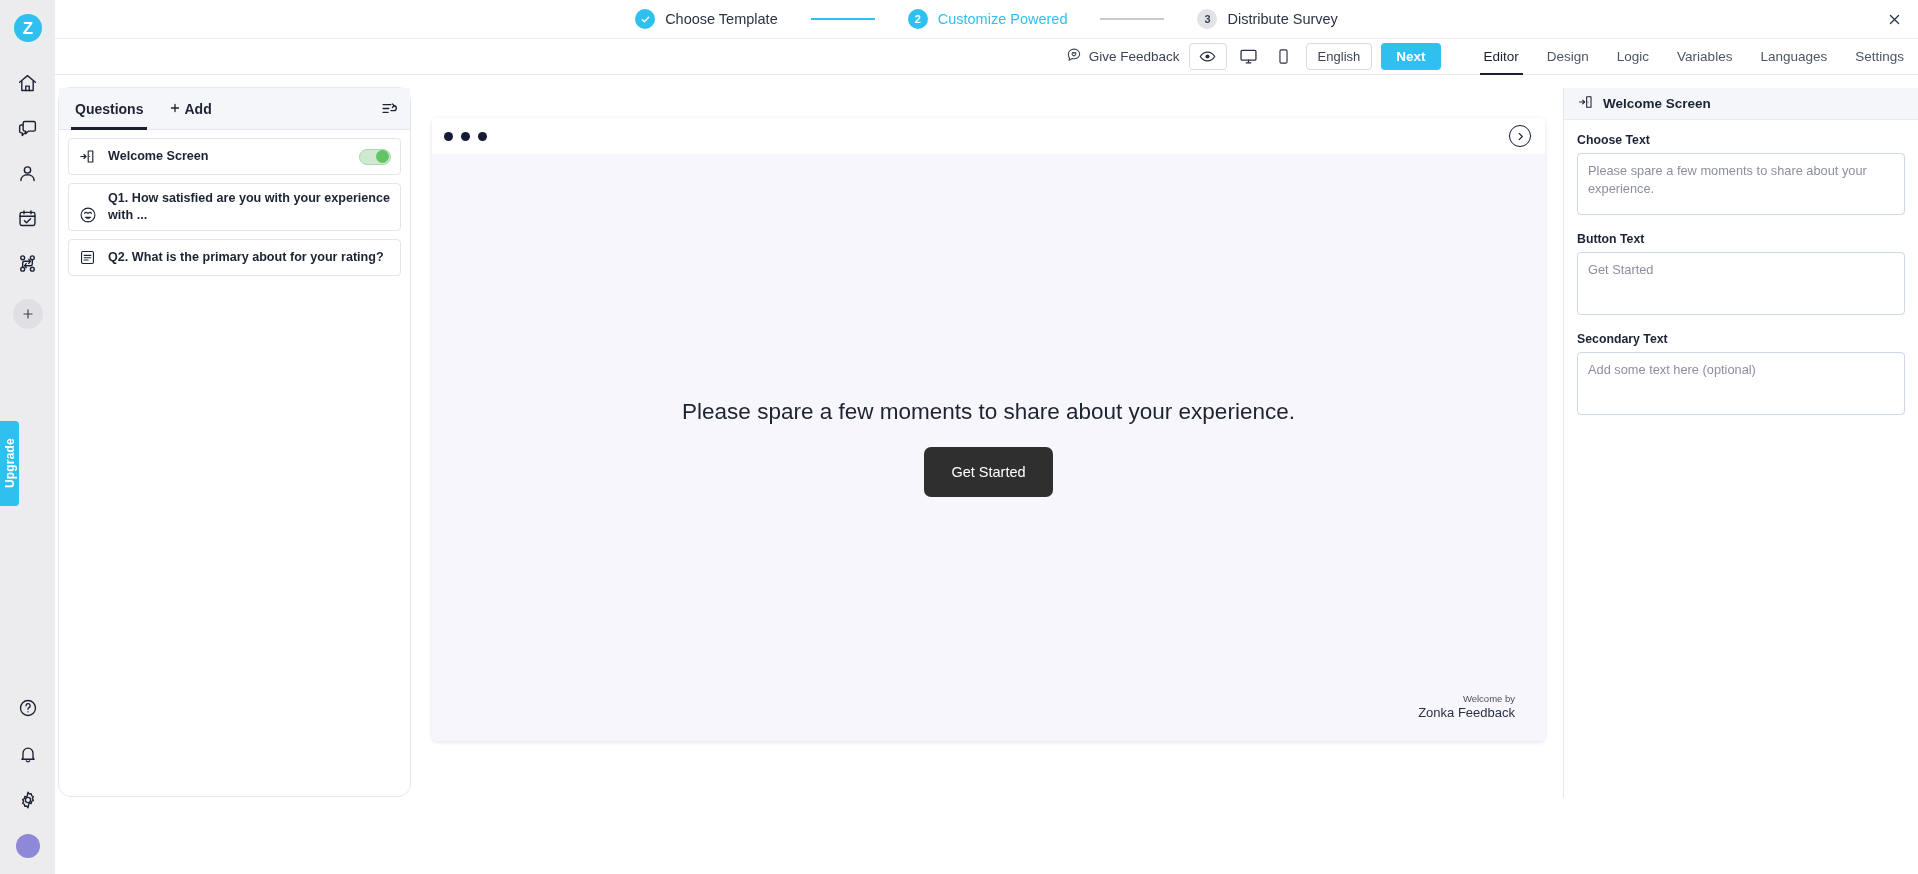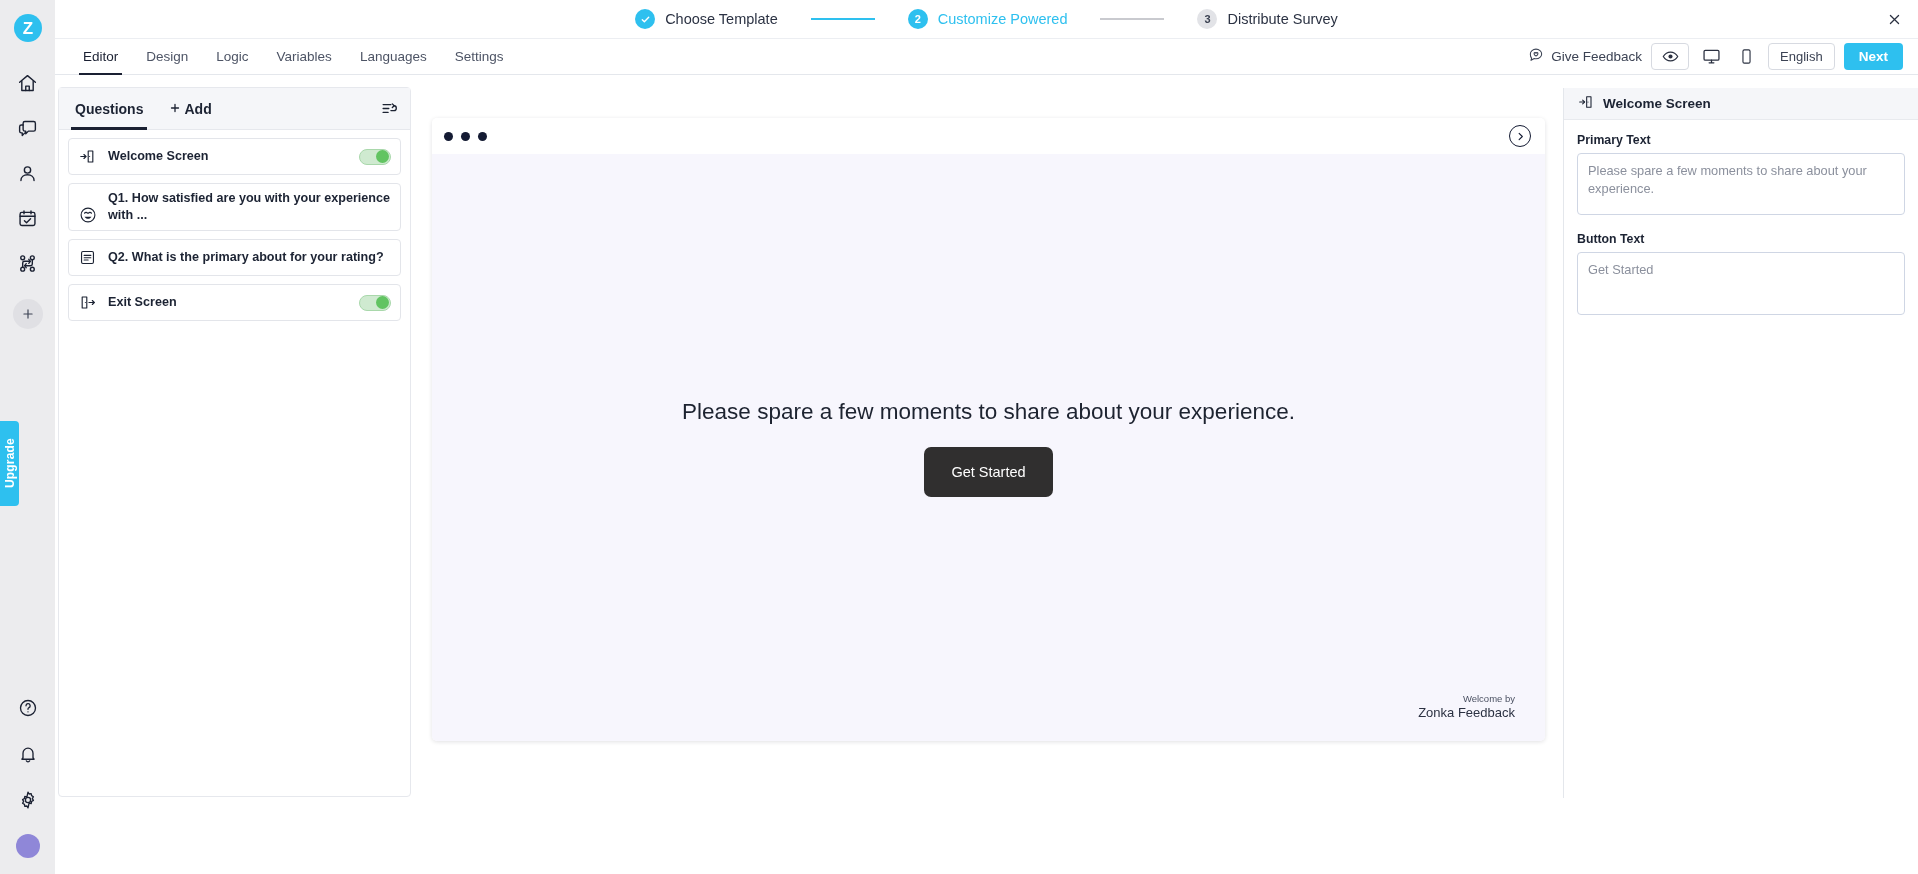--- a/index.html
+++ b/index.html
@@ -129,21 +129,21 @@
     height: 27px; padding: 0 15px; font-size: 13.5px; font-weight: 600;
     cursor: pointer; font-family: "Liberation Sans", sans-serif;
   }
 
   
   #questions-panel {
     position: absolute; left: 58px; top: 87px;
     width: 353px; height: 710px;
     background: #fff;
     border: 1px solid #e6e8ed;
-    border-radius: 4px;
+    border-radius: 13px;
   }
   #q-header {
     height: 42px; display: flex; align-items: center;
     padding: 0 12px; background: #f5f6f9;
     border-bottom: 1px solid #e6e8ed;
     position: relative;
   }
   #q-tab {
     font-size: 14px; font-weight: 600; color: #1c2333;
     position: relative; height: 42px; display: flex; align-items: center;
@@ -369,29 +369,20 @@
   </div>
 
   <div id="close-btn">
     <svg width="15" height="15" viewBox="0 0 24 24" fill="none" stroke="currentColor" stroke-width="2" stroke-linecap="round">
       <path d="M5.5 5.5l13 13M18.5 5.5l-13 13"></path>
     </svg>
   </div>
 </div>
 
 <div id="toolbar">
-  <div id="tab-strip">
-    <div class="tab active">Editor</div>
-    <div class="tab">Design</div>
-    <div class="tab">Logic</div>
-    <div class="tab">Variables</div>
-    <div class="tab">Languages</div>
-    <div class="tab">Settings</div>
-  </div>
-
   <div id="toolbar-right">
     <div id="give-feedback">
       <span>
         <svg width="16" height="16" viewBox="0 0 24 24" fill="none" stroke="currentColor" stroke-width="1.6" stroke-linecap="round" stroke-linejoin="round">
           <path d="M12 3.2c4.7 0 8.5 3.2 8.5 7.2s-3.8 7.2-8.5 7.2c-.9 0-1.8-.12-2.6-.34L4.5 20l.9-3.3C4 15.4 3.5 13.5 3.5 10.4c0-4 3.8-7.2 8.5-7.2z"></path>
           <path d="M12 13.6s-2.9-1.8-2.9-3.6a1.5 1.5 0 0 1 2.9-.6 1.5 1.5 0 0 1 2.9.6c0 1.8-2.9 3.6-2.9 3.6z"></path>
         </svg>
       </span>
       <span>Give Feedback</span>
     </div>
@@ -412,20 +403,29 @@
 
     <div class="tb-plain">
       <svg width="17" height="17" viewBox="0 0 24 24" fill="none" stroke="currentColor" stroke-width="1.6" stroke-linecap="round" stroke-linejoin="round">
         <rect x="7" y="2.6" width="10" height="18.8" rx="2"></rect>
       </svg>
     </div>
 
     <div class="tb-btn" id="lang-btn">English</div>
 
     <button id="next-btn">Next</button>
+  </div>
+
+  <div id="tab-strip">
+    <div class="tab active">Editor</div>
+    <div class="tab">Design</div>
+    <div class="tab">Logic</div>
+    <div class="tab">Variables</div>
+    <div class="tab">Languages</div>
+    <div class="tab">Settings</div>
   </div>
 </div>
 
 <div id="questions-panel">
   <div id="q-header">
     <div id="q-tab">Questions</div>
     <div id="q-add">
       <span>
         <svg width="12" height="12" viewBox="0 0 24 24" fill="none" stroke="currentColor" stroke-width="2.6" stroke-linecap="round">
           <path d="M12 5v14M5 12h14"></path>
@@ -472,32 +472,20 @@
     <div class="q-item">
       <span class="q-icon">
         <svg width="17" height="17" viewBox="0 0 24 24" fill="none" stroke="currentColor" stroke-width="1.6" stroke-linecap="round" stroke-linejoin="round">
           <rect x="3.6" y="3.6" width="16.8" height="16.8" rx="2"></rect>
           <path d="M7.3 9h9.4M7.3 12.3h9.4M7.3 15.6h5.6"></path>
         </svg>
       </span>
       <span class="q-label">Q2. What is the primary about for your rating?</span>
     </div>
 
-    <div class="q-item">
-      <span class="q-icon">
-        <svg width="17" height="17" viewBox="0 0 24 24" fill="none" stroke="currentColor" stroke-width="1.6" stroke-linecap="round" stroke-linejoin="round">
-          <path d="M4.5 4.2H11v15.6H4.5z"></path>
-            <circle cx="9" cy="12" r=".8" fill="currentColor" stroke="none"></circle>
-          <path d="M14 12h7.5"></path>
-            <path d="M18.8 9.2 21.6 12l-2.8 2.8"></path>
-        </svg>
-      </span>
-      <span class="q-label">Exit Screen</span>
-      <span class="toggle"></span>
-    </div>
   </div>
 </div>
 
 <div id="canvas">
   <div id="canvas-chrome">
     <span class="dot"></span>
     <span class="dot"></span>
     <span class="dot"></span>
     <div id="canvas-next">
       <svg width="11" height="11" viewBox="0 0 24 24" fill="none" stroke="currentColor" stroke-width="2.4" stroke-linecap="round" stroke-linejoin="round">
@@ -525,23 +513,27 @@
         <path d="M13 4.2h6.5v15.6H13z"></path>
           <circle cx="15" cy="12" r=".8" fill="#1c2333" stroke="none"></circle>
       </svg>
     </span>
     <span id="rp-header-title">Welcome Screen</span>
   </div>
 
   <div id="rp-body">
 
     <div class="field">
-      <label class="field-label">Primary Text</label>
+      <label class="field-label">Choose Text</label>
       <textarea placeholder="Please spare a few moments to share about your experience." style=""></textarea>
     </div>
 
     <div class="field tall">
       <label class="field-label">Button Text</label>
       <textarea placeholder="Get Started" style=""></textarea>
     </div>
 
+    <div class="field tall">
+      <label class="field-label">Secondary Text</label>
+      <textarea placeholder="Add some text here (optional)" style=""></textarea>
+    </div>
   </div>
 </div>
 
 </body></html>

